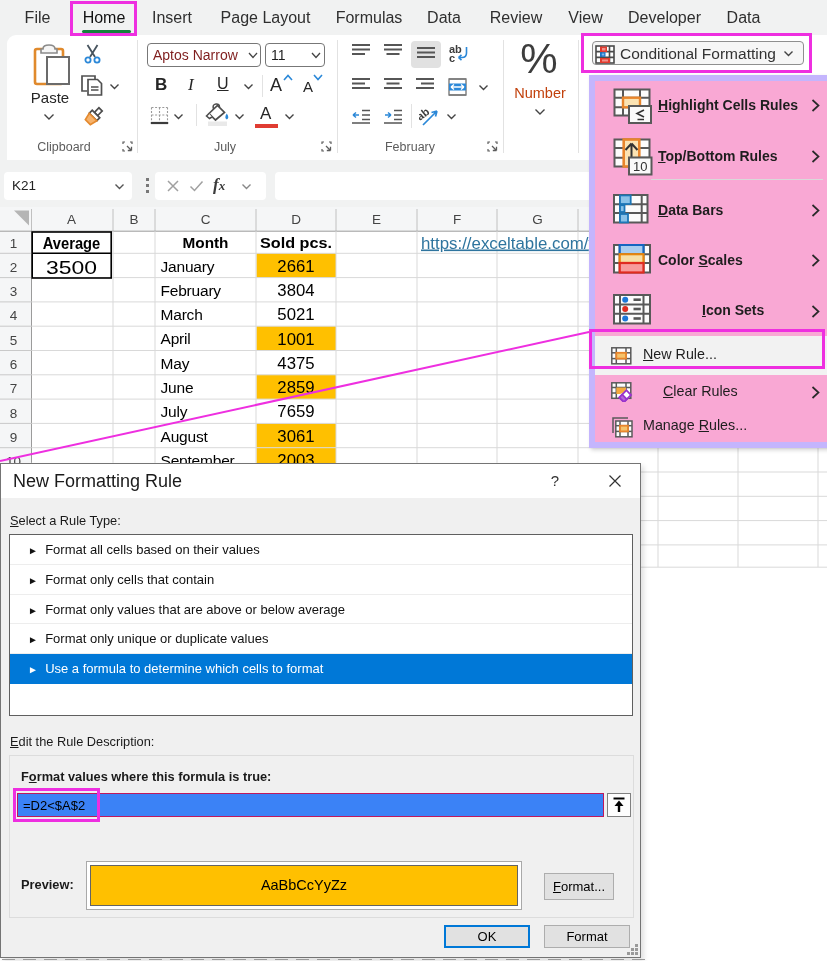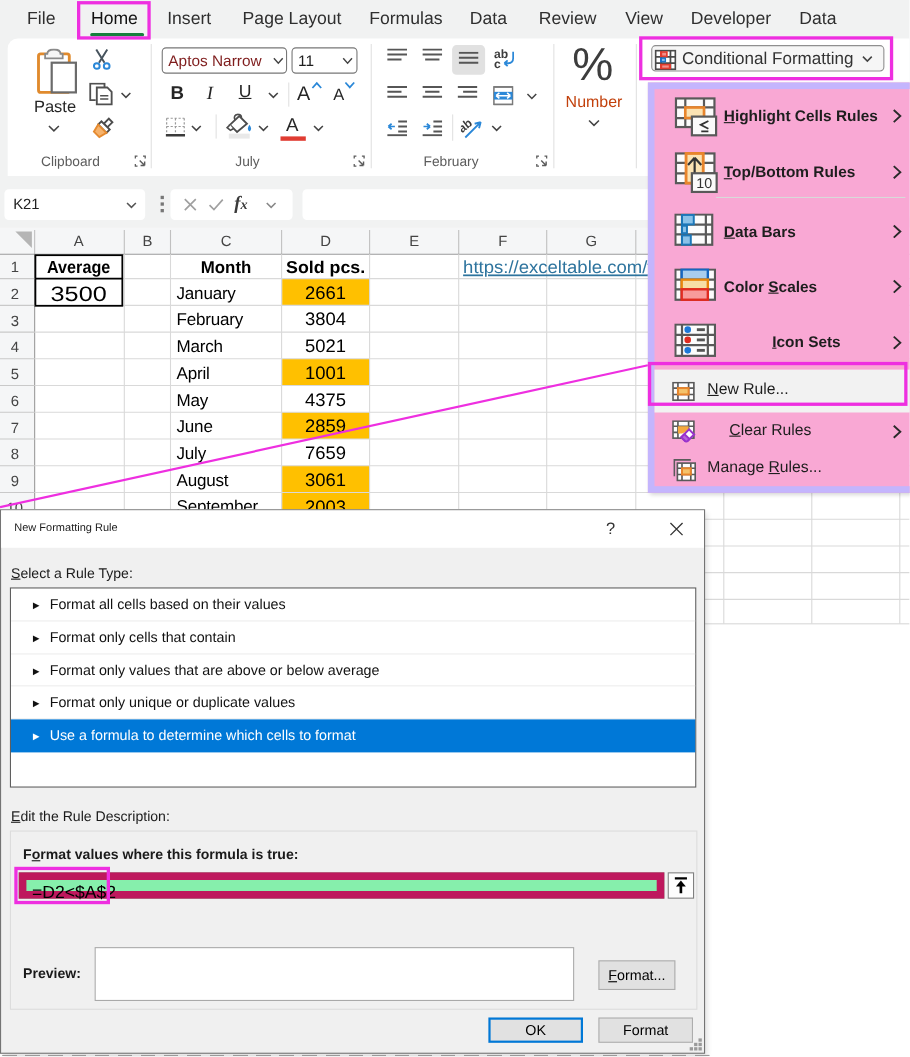--- a/index.html
+++ b/index.html
@@ -508,48 +508,49 @@
       <line x1="4" y1="8.7" x2="19.8" y2="8.7" stroke="#5a5a5a" stroke-width="1.5"></line>
       <line x1="4" y1="14.4" x2="19.8" y2="14.4" stroke="#5a5a5a" stroke-width="1.5"></line>
       <rect x="8" y="8.7" width="8" height="5.7" fill="#f5c36b" stroke="#e8852c" stroke-width="1.8"></rect>
     </svg>
     <div class="mi-sm-txt" style="top:337px;">Manage <u>R</u>ules...</div>
   </div>
 
   <div id="dialog">
 
     <div id="dtitle"></div>
-    <div class="abs dlg-txt" style="left:12px;top:0;height:33px;line-height:34px;font-size:10px;">New Formatting Rule</div>
+    <div class="abs dlg-txt" style="left:12px;top:0;height:33px;line-height:34px;font-size:18px;">New Formatting Rule</div>
     <div class="abs" style="left:546px;top:0;width:16px;height:33px;line-height:34px;font-size:15px;color:#333;text-align:center;">?</div>
     <svg class="abs" style="left:607px;top:10px;" width="14" height="14" viewBox="0 0 14 14">
       <path d="M1.5 1.5 L12.5 12.5 M12.5 1.5 L1.5 12.5" stroke="#333" stroke-width="1.2"></path>
     </svg>
     <div class="abs dlg-txt" style="left:9px;top:50px;"><u>S</u>elect a Rule Type:</div>
 
     <div class="abs" style="left:8px;top:70px;width:624px;height:182px;background:#fff;border:1.5px solid #5f5f5f;box-sizing:border-box;">
       <div style="height:29.8px;line-height:29.8px;box-sizing:border-box;font-size:13px;color:#111;border-bottom:1px solid #ededed;padding-left:18px;"><span style="font-size:10px;">►</span>&nbsp; Format all cells based on their values</div>
       <div style="height:29.8px;line-height:29.8px;box-sizing:border-box;font-size:13px;color:#111;border-bottom:1px solid #ededed;padding-left:18px;"><span style="font-size:10px;">►</span>&nbsp; Format only cells that contain</div>
       <div style="height:29.8px;line-height:29.8px;box-sizing:border-box;font-size:13px;color:#111;border-bottom:1px solid #ededed;padding-left:18px;"><span style="font-size:10px;">►</span>&nbsp; Format only values that are above or below average</div>
       <div style="height:29.8px;line-height:29.8px;box-sizing:border-box;font-size:13px;color:#111;border-bottom:1px solid #ededed;padding-left:18px;"><span style="font-size:10px;">►</span>&nbsp; Format only unique or duplicate values</div>
       <div style="height:30.3px;line-height:29.8px;box-sizing:border-box;font-size:13px;color:#fff;background:#0078d7;padding-left:18px;"><span style="font-size:10px;">►</span>&nbsp; Use a formula to determine which cells to format</div>
     </div>
     <div class="abs dlg-txt" style="left:9px;top:271px;"><u>E</u>dit the Rule Description:</div>
 
     <div class="abs" style="left:8px;top:291px;width:625px;height:163px;border:1px solid #dcdcdc;box-sizing:border-box;"></div>
     <div class="abs dlg-txt" style="left:20px;top:306px;font-weight:bold;">F<u>o</u>rmat values where this formula is true:</div>
-    <div class="abs" style="left:16px;top:328.5px;width:586.5px;height:24px;background:#86efac;border:7px solid #be185d;box-sizing:border-box;line-height:23px;font-size:16px;color:#000;padding-left:5px;">=D2&lt;$A$2</div>
+    <div class="abs" style="left:16px;top:328.5px;width:586.5px;height:24px;background:#3b82f6;border:1px solid #be185d;box-sizing:border-box;line-height:23px;font-size:13px;color:#000;padding-left:5px;">=D2&lt;$A$2</div>
     <div class="abs" style="left:606px;top:328.5px;width:24px;height:24px;background:#fdfdfd;border:1px solid #808080;box-sizing:border-box;">
       <svg width="22" height="22" viewBox="0 0 22 22">
         <path d="M5.5 4.5 H16.5" stroke="#000" stroke-width="2"></path>
         <path d="M11 18 V10" stroke="#000" stroke-width="2.4"></path>
         <polygon points="11,6.5 6.5,12 15.5,12" fill="#000"></polygon>
       </svg>
     </div>
     <div class="abs dlg-txt" style="left:20px;top:414px;font-weight:bold;">Preview:</div>
     <div class="abs" style="left:85px;top:397px;width:436px;height:49px;background:#fff;border:1px solid #a9a9a9;box-sizing:border-box;"></div>
+    <div class="abs" style="left:89px;top:401px;width:428px;height:41px;background:#ffc000;border:1px solid #646464;box-sizing:border-box;text-align:center;line-height:39px;font-size:14.5px;color:#000;">AaBbCcYyZz</div>
     <div class="btn" style="left:543px;top:409px;width:70px;height:27px;line-height:25px;"><u>F</u>ormat...</div>
     <div class="btn" style="left:443px;top:461px;width:86px;height:23px;line-height:20px;border:2px solid #0078d7;">OK</div>
     <div class="btn" style="left:543px;top:461px;width:86px;height:23px;line-height:21px;">Format</div>
     <svg class="abs" style="right:1px;bottom:1px;" width="13" height="13" viewBox="0 0 13 13">
       <g fill="#9a9a9a">
         <rect x="9" y="1" width="3" height="3"></rect>
           <rect x="9" y="5" width="3" height="3"></rect>
           <rect x="9" y="9" width="3" height="3"></rect>
         <rect x="5" y="5" width="3" height="3"></rect>
           <rect x="5" y="9" width="3" height="3"></rect>

